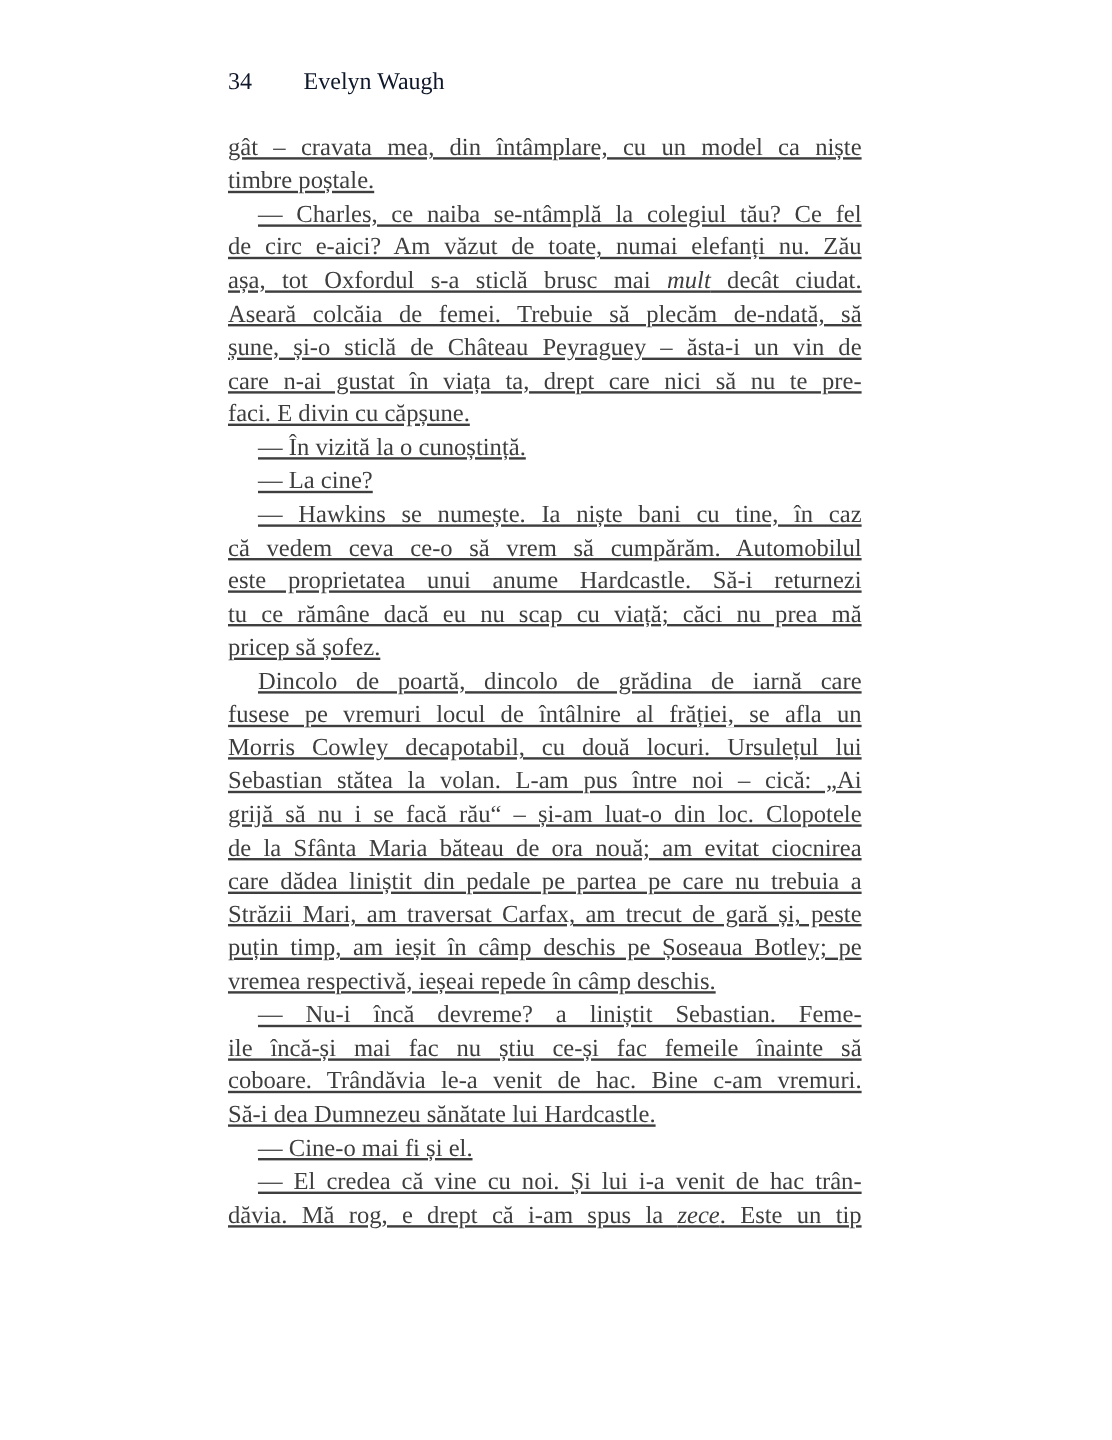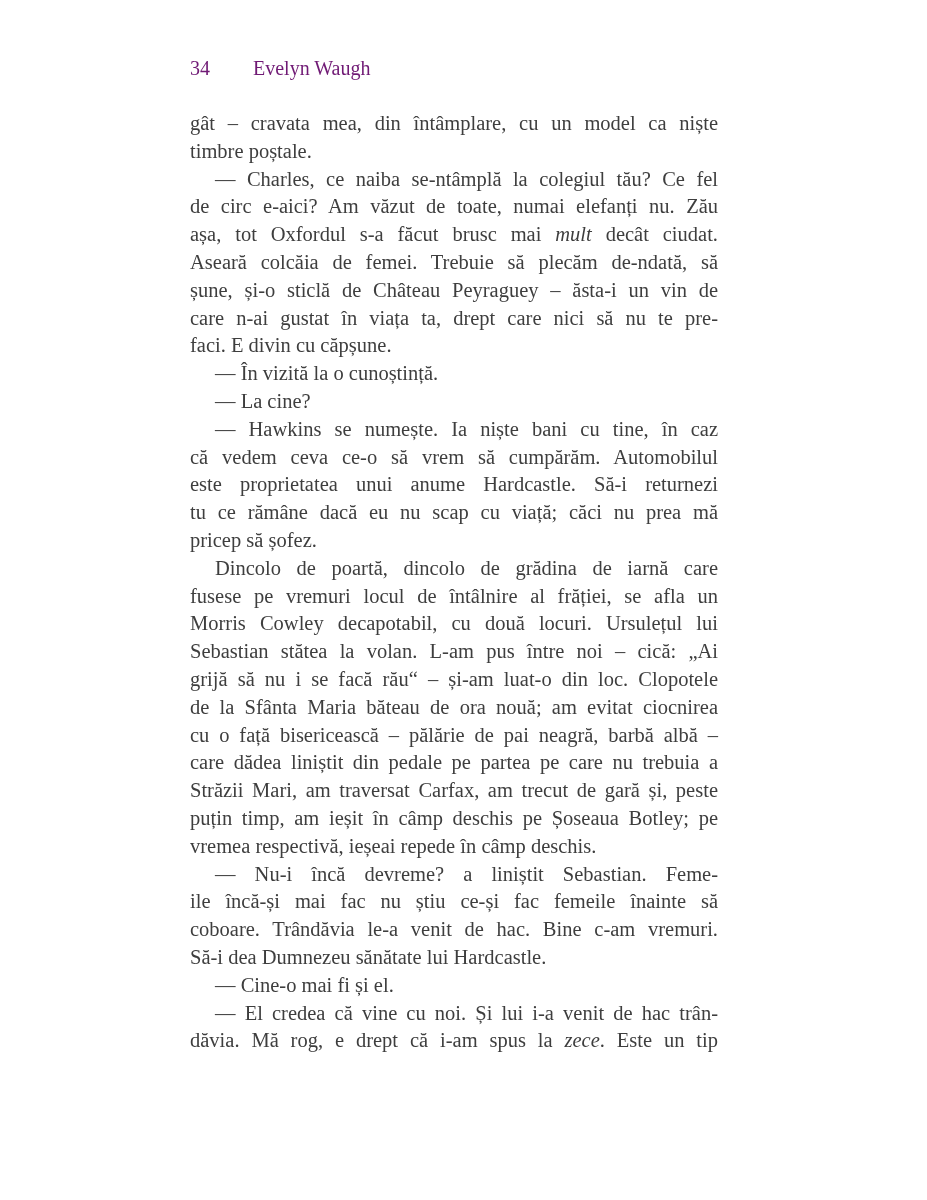--- a/index.html
+++ b/index.html
@@ -54,48 +54,47 @@
     text-indent: 25px;
   }
   .line i {
     font-style: italic;
   }
 </style>
 </head>
 <body>
 
 <div class="page" style="background: rgb(255, 255, 255);">
-  <div class="running-header" style="color: #701a75;">
+  <div class="running-header" style="color: #0f172a;">
     <span class="pagenum">34</span>
     <span class="author">Evelyn Waugh</span>
   </div>
-  <div class="body-text" style="color: rgb(62, 62, 62);">
+  <div class="body-text" style="color: rgb(62, 62, 62); text-decoration: underline;">
       <div class="line j"><span>gât – cravata mea, din întâmplare, cu un model ca niște</span></div>
       <div class="line"><span>timbre poștale.</span></div>
       <div class="line indent j"><span>— Charles, ce naiba se-ntâmplă la colegiul tău? Ce fel</span></div>
       <div class="line j"><span>de circ e-aici? Am văzut de toate, numai elefanți nu. Zău</span></div>
-      <div class="line j"><span>așa, tot Oxfordul s-a făcut brusc mai </span><i>mult</i><span> decât ciudat.</span></div>
+      <div class="line j"><span>așa, tot Oxfordul s-a sticlă brusc mai </span><i>mult</i><span> decât ciudat.</span></div>
       <div class="line j"><span>Aseară colcăia de femei. Trebuie să plecăm de-ndată, să</span></div>
       <div class="line j"><span>șune, și-o sticlă de Château Peyraguey – ăsta-i un vin de</span></div>
       <div class="line j"><span>care n-ai gustat în viața ta, drept care nici să nu te pre-</span></div>
       <div class="line"><span>faci. E divin cu căpșune.</span></div>
       <div class="line indent"><span>— În vizită la o cunoștință.</span></div>
       <div class="line indent"><span>— La cine?</span></div>
       <div class="line indent j"><span>— Hawkins se numește. Ia niște bani cu tine, în caz</span></div>
       <div class="line j"><span>că vedem ceva ce-o să vrem să cumpărăm. Automobilul</span></div>
       <div class="line j"><span>este proprietatea unui anume Hardcastle. Să-i returnezi</span></div>
       <div class="line j"><span>tu ce rămâne dacă eu nu scap cu viață; căci nu prea mă</span></div>
       <div class="line"><span>pricep să șofez.</span></div>
       <div class="line indent j"><span>Dincolo de poartă, dincolo de grădina de iarnă care</span></div>
       <div class="line j"><span>fusese pe vremuri locul de întâlnire al frăției, se afla un</span></div>
       <div class="line j"><span>Morris Cowley decapotabil, cu două locuri. Ursulețul lui</span></div>
       <div class="line j"><span>Sebastian stătea la volan. L-am pus între noi – cică: „Ai</span></div>
       <div class="line j"><span>grijă să nu i se facă rău“ – și-am luat-o din loc. Clopotele</span></div>
       <div class="line j"><span>de la Sfânta Maria băteau de ora nouă; am evitat ciocnirea</span></div>
-      <div class="line j"><span>cu o față bisericească – pălărie de pai neagră, barbă albă –</span></div>
       <div class="line j"><span>care dădea liniștit din pedale pe partea pe care nu trebuia a</span></div>
       <div class="line j"><span>Străzii Mari, am traversat Carfax, am trecut de gară și, peste</span></div>
       <div class="line j"><span>puțin timp, am ieșit în câmp deschis pe Șoseaua Botley; pe</span></div>
       <div class="line"><span>vremea respectivă, ieșeai repede în câmp deschis.</span></div>
       <div class="line indent j"><span>— Nu-i încă devreme? a liniștit Sebastian. Feme-</span></div>
       <div class="line j"><span>ile încă-și mai fac nu știu ce-și fac femeile înainte să</span></div>
       <div class="line j"><span>coboare. Trândăvia le-a venit de hac. Bine c-am vremuri.</span></div>
       <div class="line"><span>Să-i dea Dumnezeu sănătate lui Hardcastle.</span></div>
       <div class="line indent"><span>— Cine-o mai fi și el.</span></div>
       <div class="line indent j"><span>— El credea că vine cu noi. Și lui i-a venit de hac trân-</span></div>

